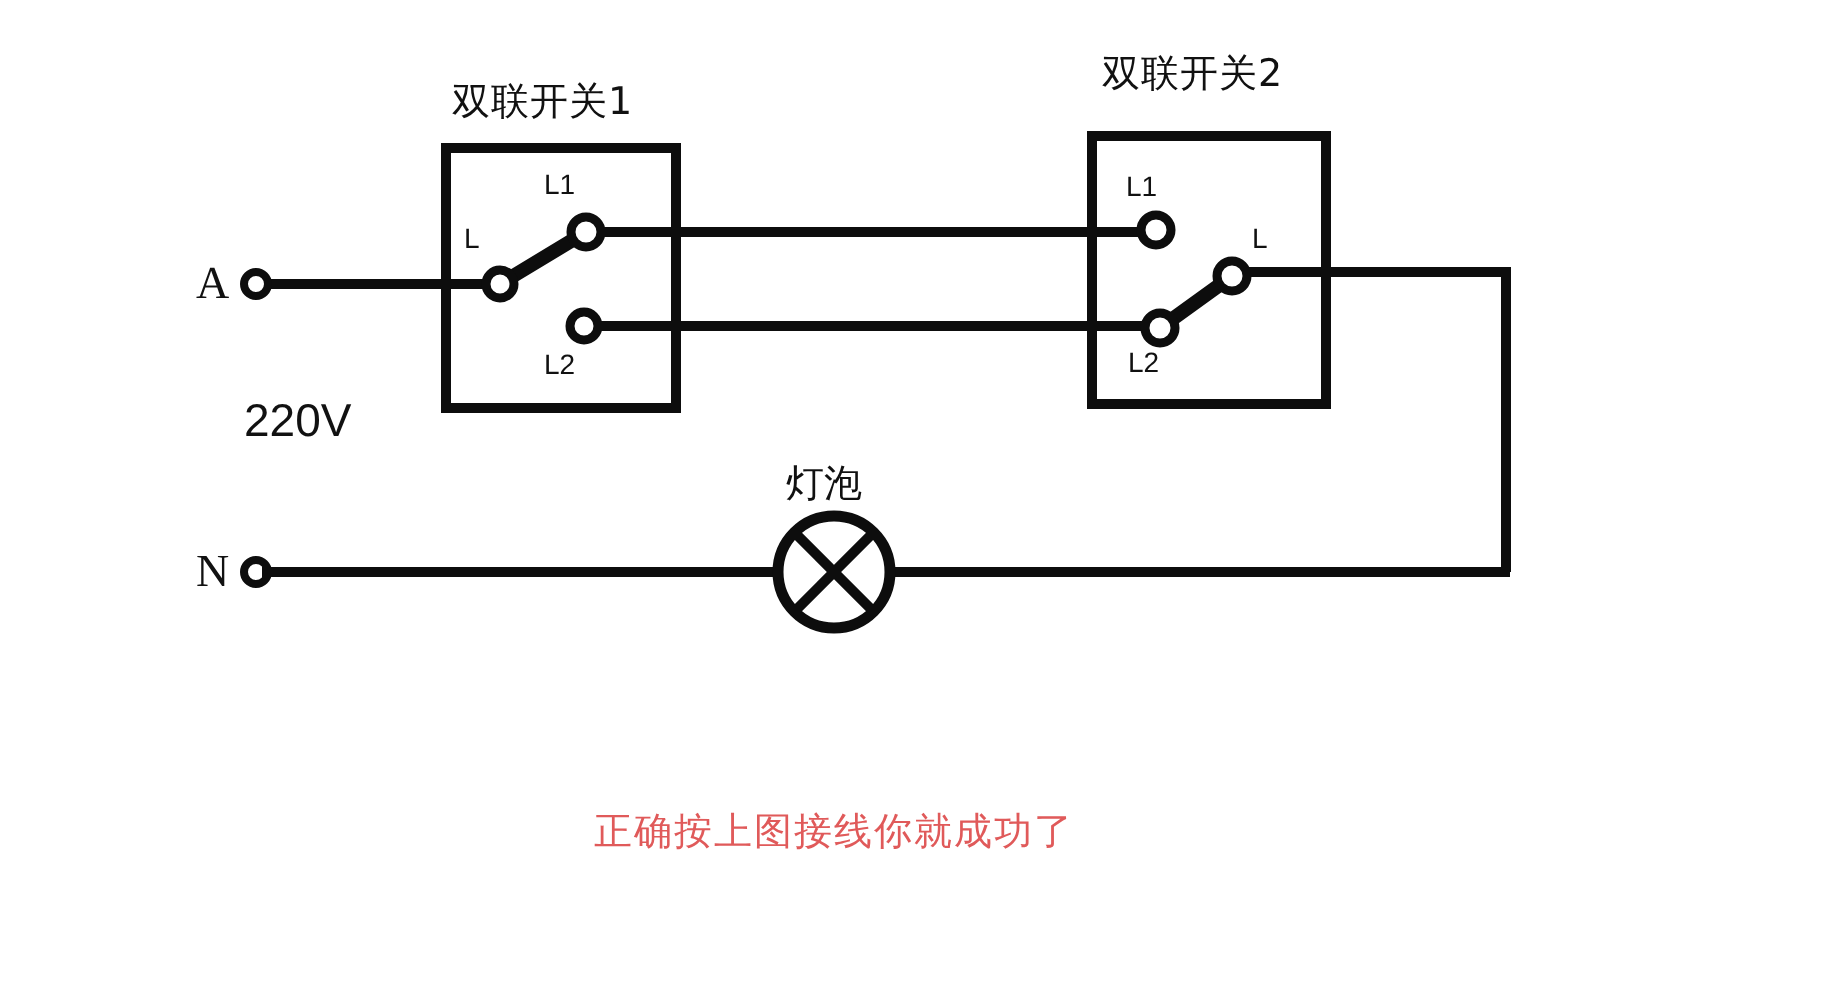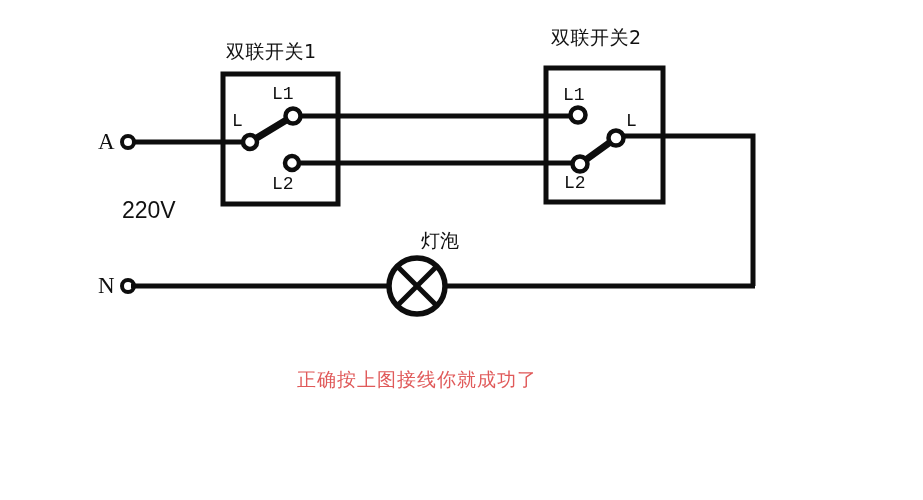--- a/index.html
+++ b/index.html
@@ -67,43 +67,43 @@
     color: #111111;
     white-space: nowrap;
     line-height: 1;
   }
   .lbl-switch-title {
     font-size: 19px;
     font-family: "DejaVu Sans", "Liberation Sans", sans-serif;
     letter-spacing: 0.5px;
   }
   .lbl-terminal {
-    font-size: 18px;
-    font-family: Liberation Mono, monospace;
+    font-size: 14px;
+    font-family: Liberation Sans, sans-serif;
   }
   .lbl-supply {
     font-size: 23px;
     font-family: "Liberation Serif", "DejaVu Serif", serif;
   }
   .lbl-voltage {
     font-size: 23px;
     font-family: Liberation Sans, sans-serif;
   }
   .lbl-lamp {
     font-size: 19px;
-    font-family: Liberation Mono, monospace;
-    margin-left: 28px;
+    font-family: Liberation Serif, serif;
   }
   .caption {
     position: absolute;
     color: #e05a5a;
     font-size: 19px;
     font-family: "DejaVu Sans", "Liberation Sans", sans-serif;
     letter-spacing: 1px;
     white-space: nowrap;
+    margin-top: 36px;
   }
 </style>
 </head>
 <body>
 
 <div id="canvas">
 
   <svg id="diagram-svg" viewBox="0 0 923 500">
 
     <line class="wire" x1="131" y1="142" x2="250" y2="142"></line>

